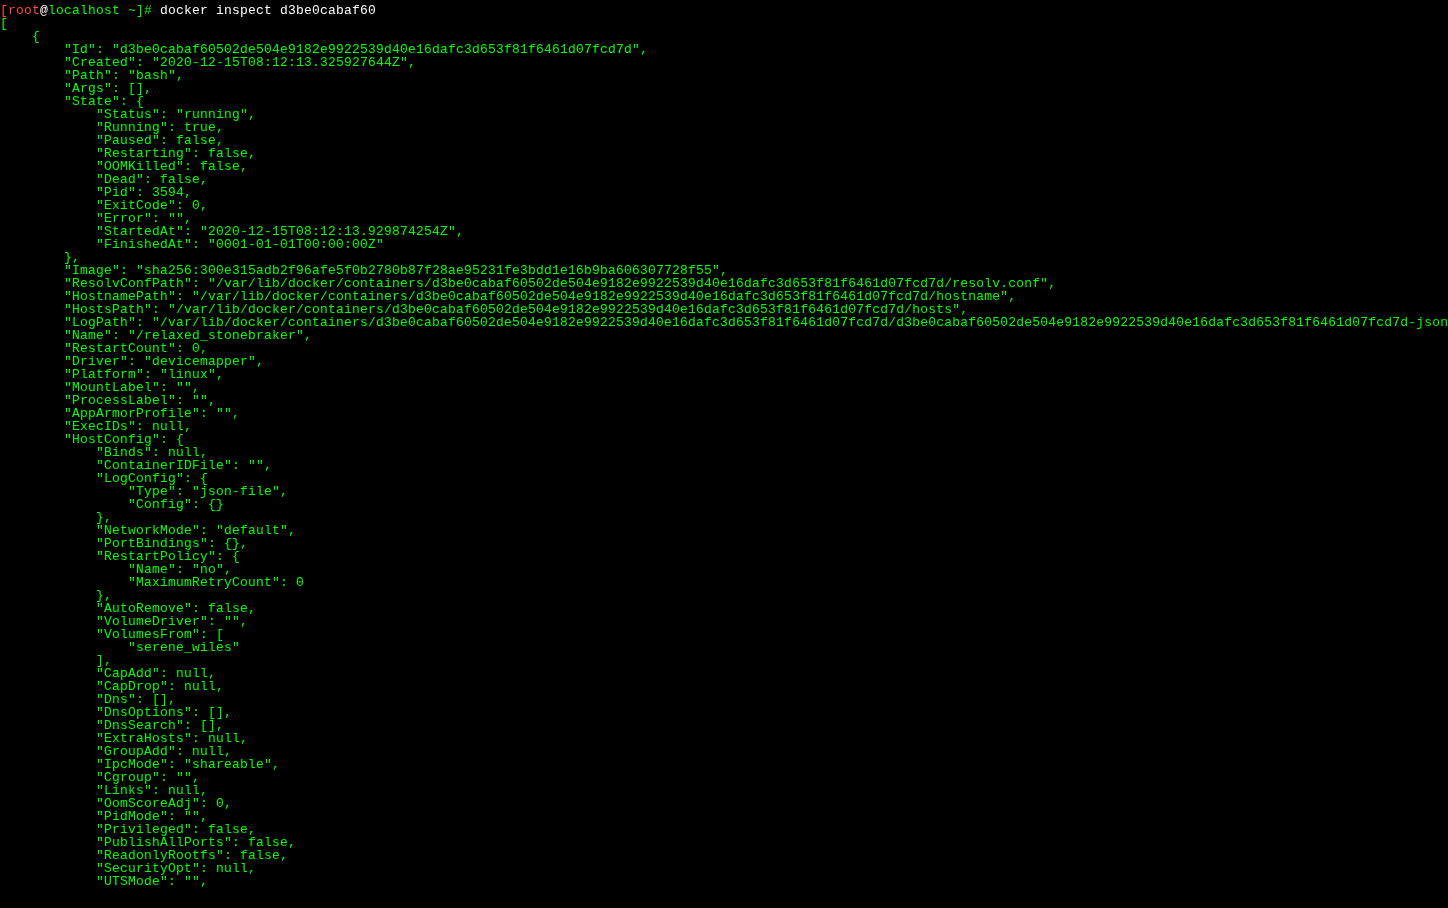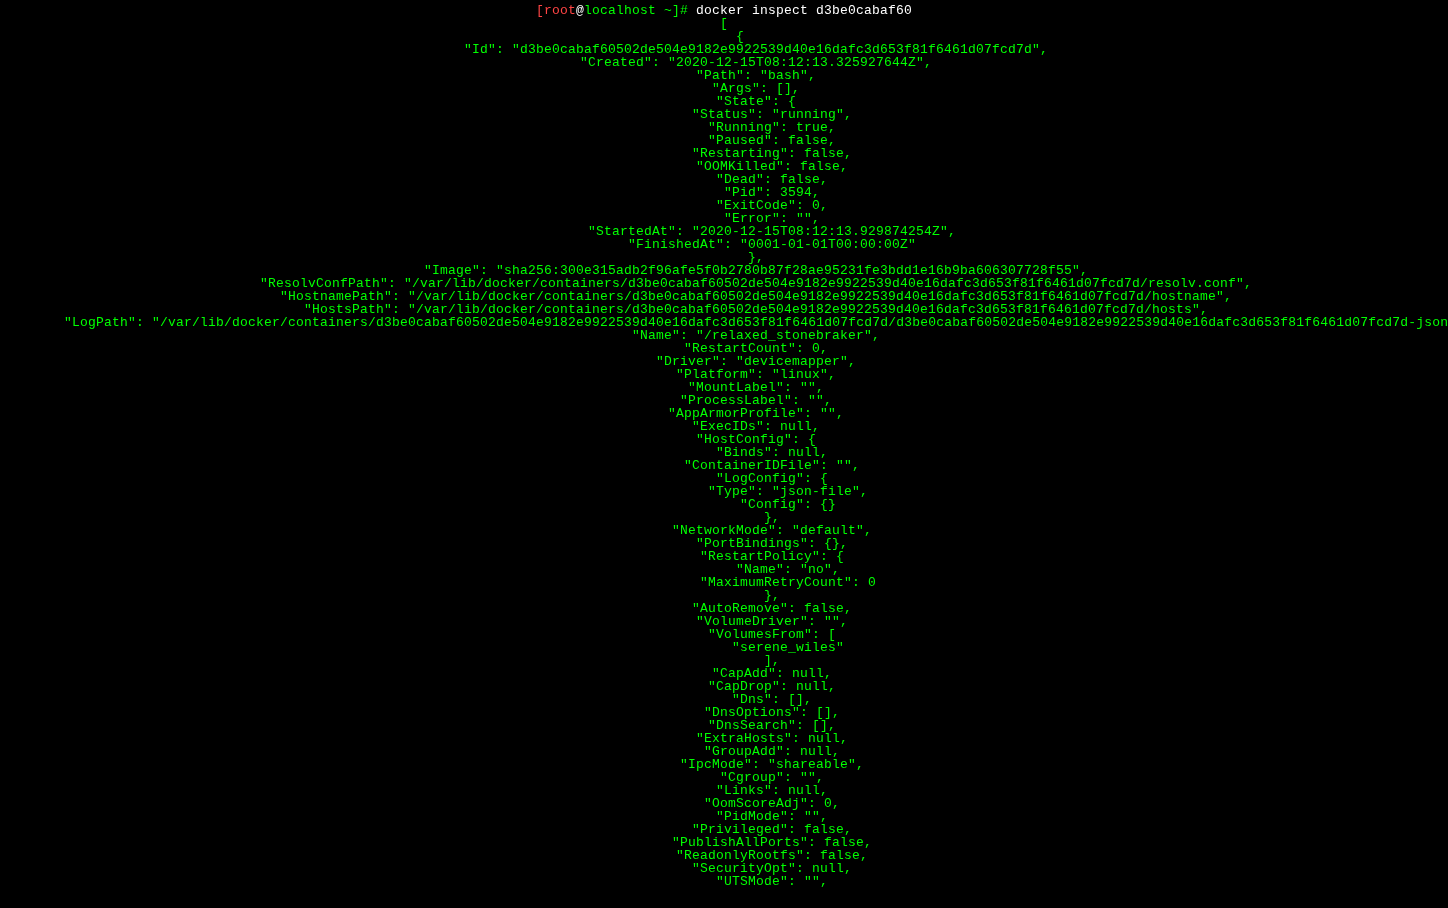--- a/index.html
+++ b/index.html
@@ -14,21 +14,20 @@
     min-height: 908px;
   }
   pre {
     margin: 0;
     padding: 4px 0 0 0;
     white-space: pre;
     font-family: inherit;
     font-size: inherit;
     line-height: 1.0;
     letter-spacing: 0.2px;
-    text-align: center;
   }
   .prompt-user { color: #ff4444; }
   .prompt-at   { color: #ffffff; }
   .prompt-host { color: #00ff00; }
   .cmd         { color: #ffffff; }
 </style>
 </head>
 <body>
 
 <pre id="terminal"><span class="prompt-user">[root</span><span class="prompt-at">@</span><span class="prompt-host">localhost ~]# </span><span class="cmd">docker inspect d3be0cabaf60</span>

